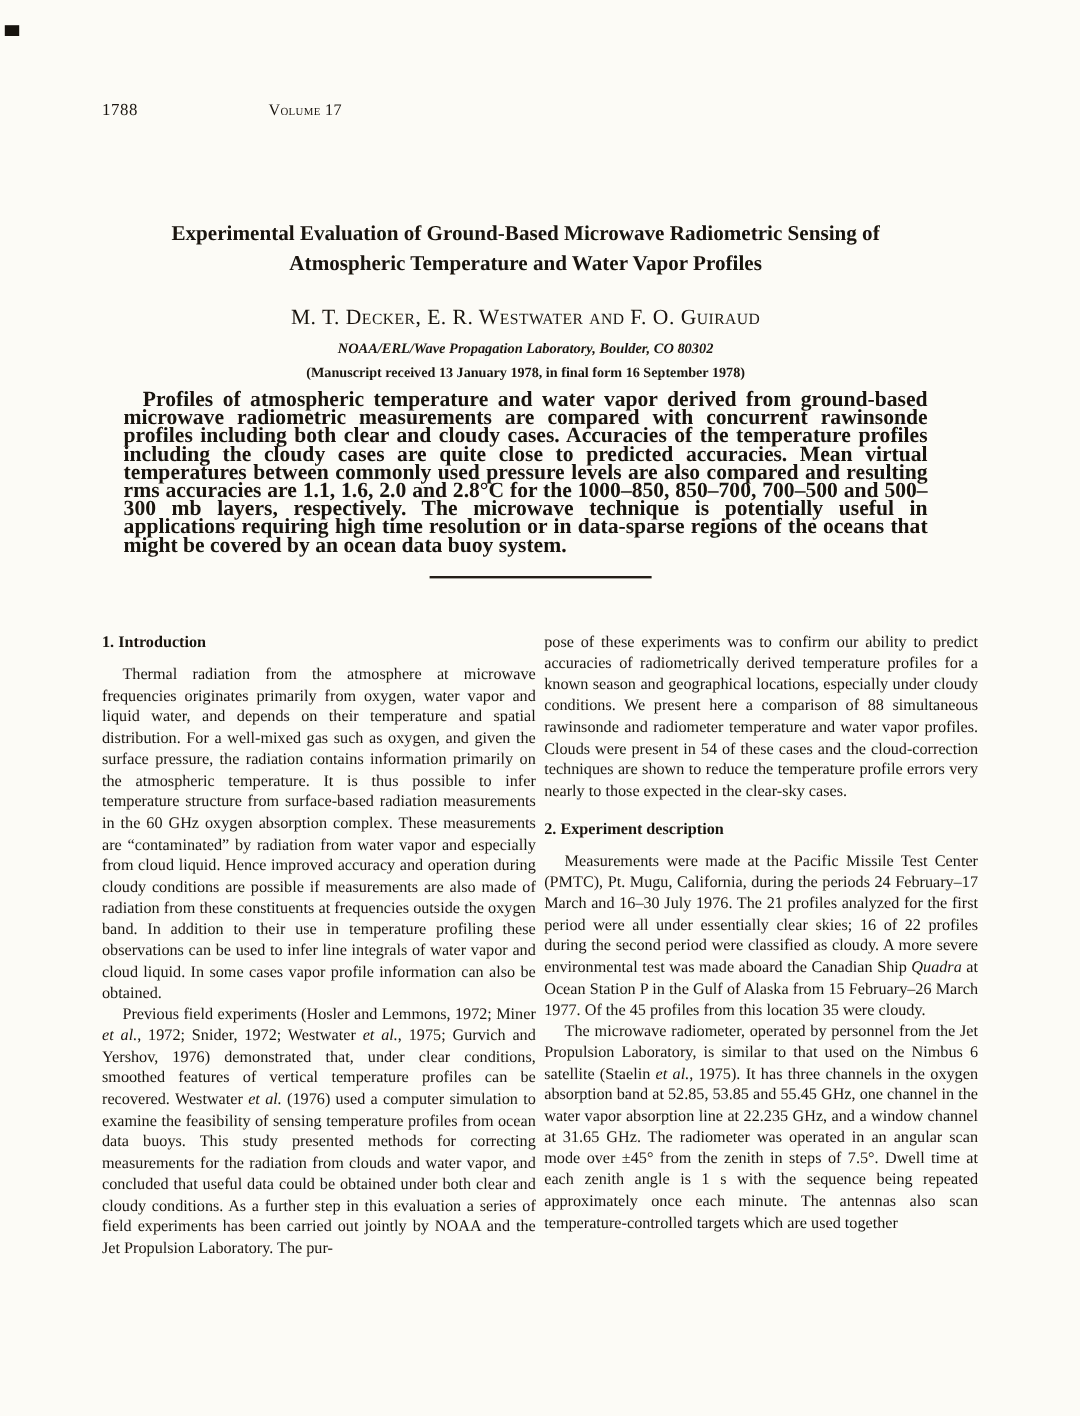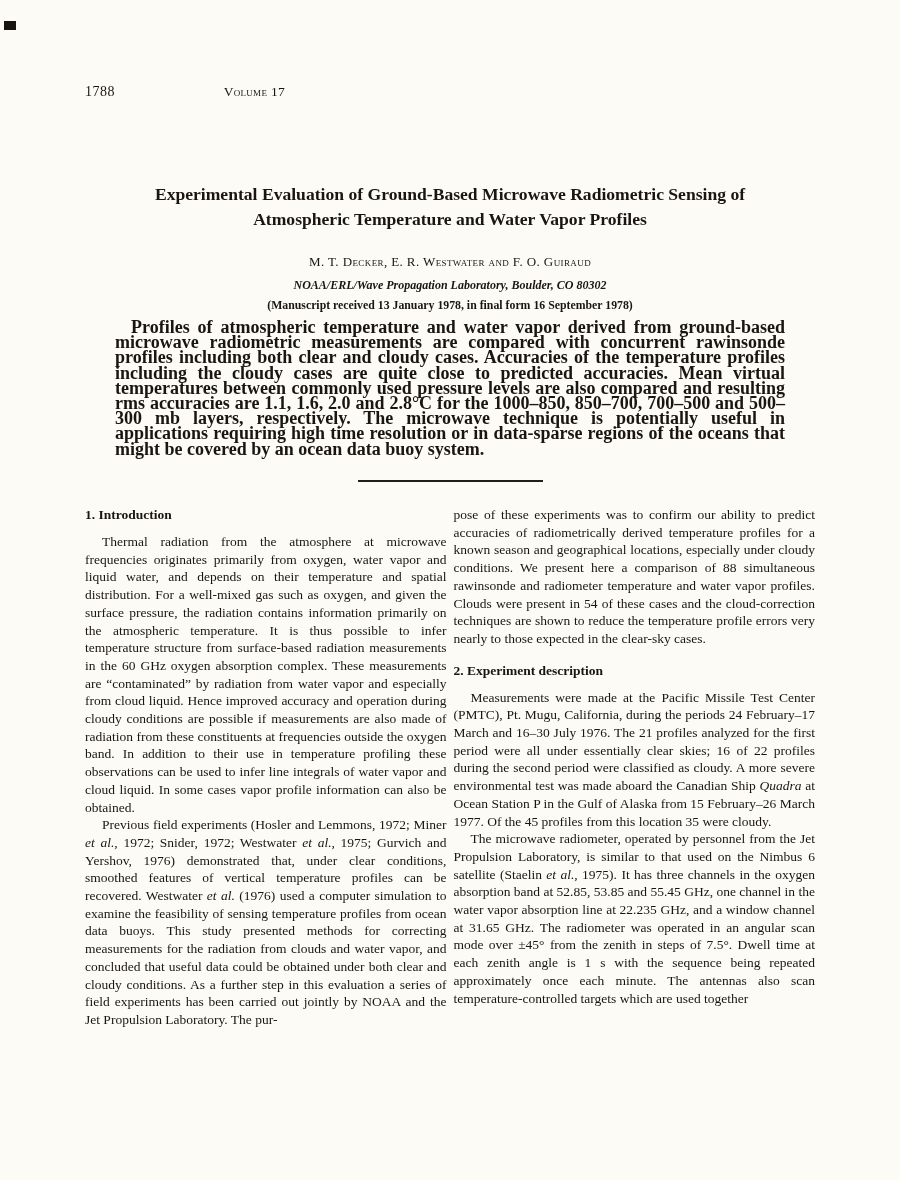--- a/index.html
+++ b/index.html
@@ -23,50 +23,50 @@
   .page-number { width: 100px; font-size: 14px; letter-spacing: 0.5px; }
   .journal-name {
     flex: 1; text-align: center;
     font-size: 13px; letter-spacing: 4px; word-spacing: 7px;
   }
   .volume-label {
     width: 100px; text-align: right;
     font-variant: small-caps; font-size: 13.5px; letter-spacing: 0.3px;
   }
   .front-matter {
-    position: absolute; top: 182px; left: 85px; width: 730px;
+    position: absolute; top: 182px; left: 73px; width: 730px;
     text-align: center;
   }
   .paper-title {
     font-size: 17.6px; font-weight: 700; line-height: 24.5px;
     max-width: 600px; margin: 0 auto;
   }
   .authors {
-    margin-top: 23px; font-size: 13px;
+    margin-top: 23px; font-size: 18px;
     font-variant: small-caps; letter-spacing: 0.4px;
   }
   .affiliation {
     margin-top: 8px; font-size: 12px;
     font-style: italic; font-weight: 700;
   }
   .manuscript { margin-top: 5px; font-size: 11.8px; font-weight: 600; text-align: center; }
   .abstract-heading {
     margin-top: 14px; font-size: 12.2px; letter-spacing: 1px;
   }
   .abstract-text {
     margin: 7px auto 0 auto; width: 670px;
     font-size: 18px; line-height: 15.2px;
     text-align: justify; text-indent: 16px; font-weight: bold;
   }
   .separator-rule {
     position: absolute; top: 480px; left: 358px;
     width: 185px; height: 2px; background: #231e17;
   }
   .columns {
-    position: absolute; top: 506px; left: 85px; width: 730px;
+    position: absolute; top: 526px; left: 85px; width: 730px;
     display: flex; gap: 7px;
   }
   .column { flex: 1; min-width: 0; }
   .sec-heading {
     font-weight: 700; font-size: 13.5px; line-height: 17px;
     margin: 0 0 10px 0;
   }
   .sec-heading:not(:first-child) { margin-top: 14px; }
   .para {
     margin: 0; font-size: 13.5px; line-height: 17.7px;

